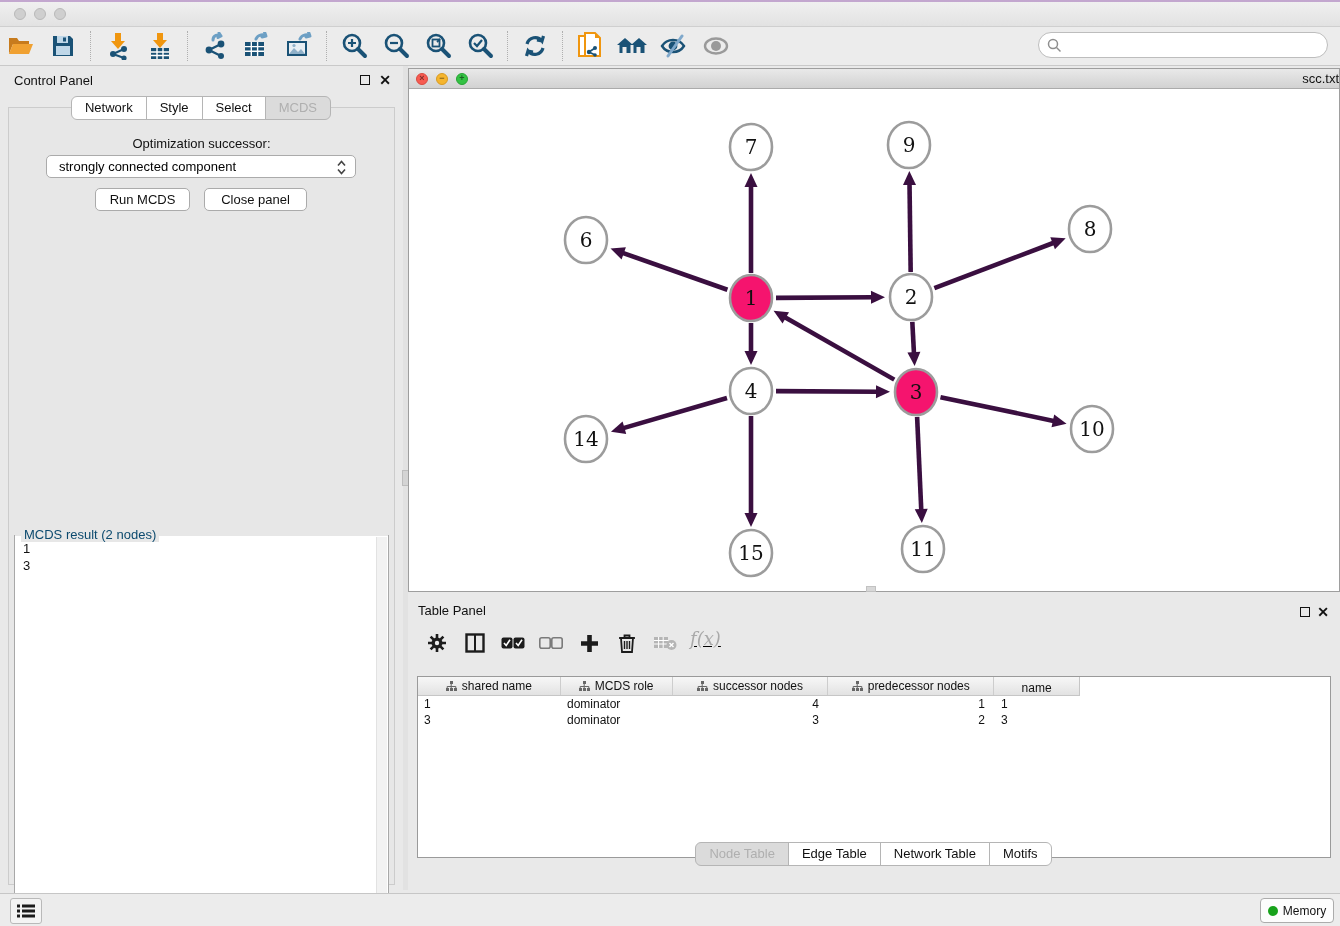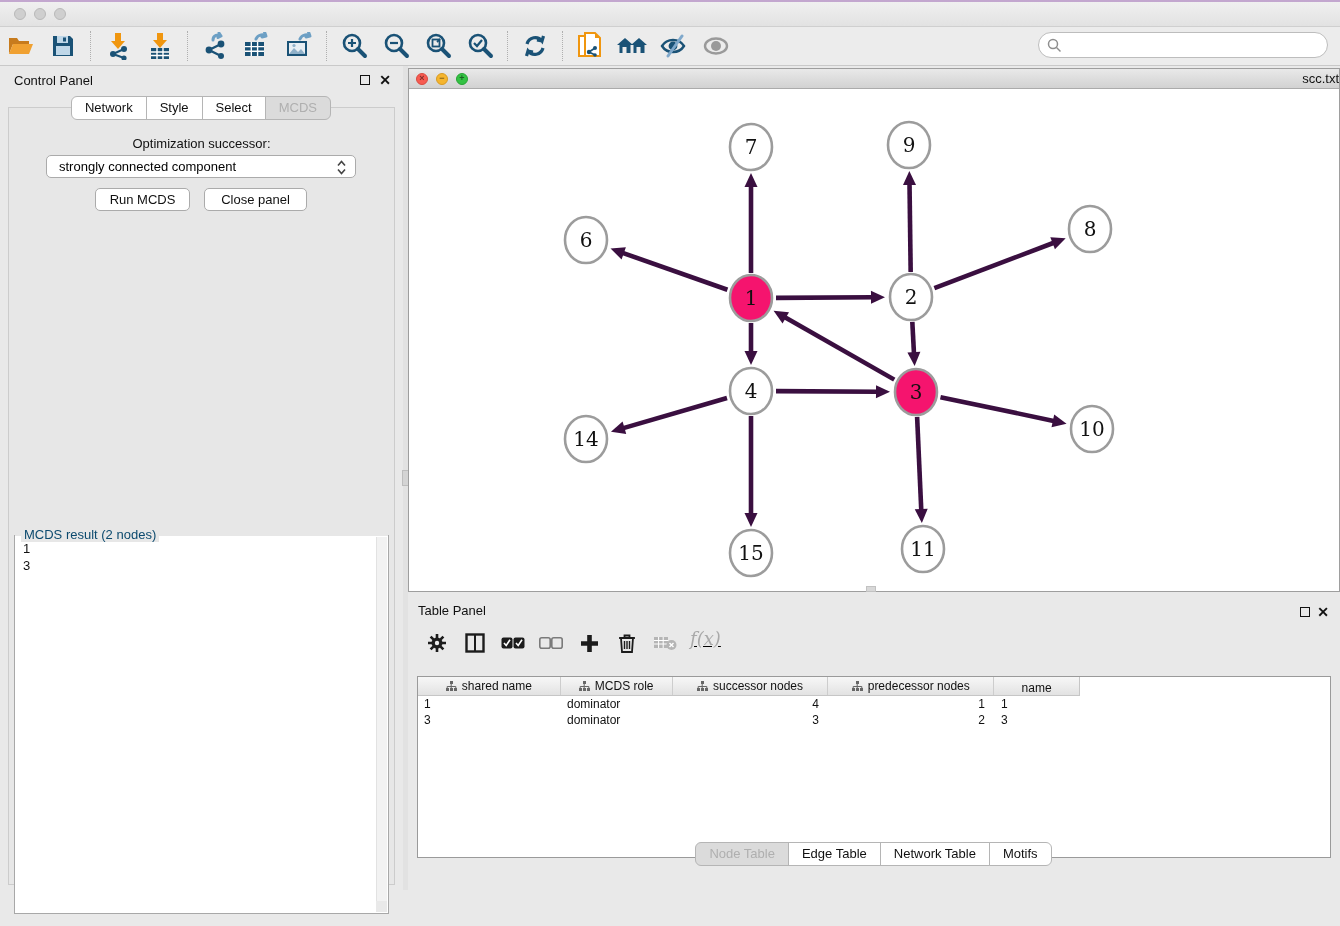--- a/index.html
+++ b/index.html
@@ -483,14 +483,32 @@
     <div id="tbl-tabs-row">
       <div id="bottom-tabs" class="seg-tabs">
           <div class="seg active">Node Table</div>
           <div class="seg">Edge Table</div>
           <div class="seg">Network Table</div>
           <div class="seg">Motifs</div>
         </div>
     </div>
   </div>
 
+  <div id="statusbar" class="abs">
+    <div id="list-btn">
+      <svg width="18" height="14" viewBox="0 0 18 14">
+          <g fill="#1C1C1C">
+            <rect x="0" y="0.5" width="3" height="3"></rect>
+            <rect x="5" y="0.5" width="13" height="3"></rect>
+            <rect x="0" y="5.5" width="3" height="3"></rect>
+            <rect x="5" y="5.5" width="13" height="3"></rect>
+            <rect x="0" y="10.5" width="3" height="3"></rect>
+            <rect x="5" y="10.5" width="13" height="3"></rect>
+          </g>
+        </svg>
+    </div>
+    <div id="memory-btn">
+      <span id="memory-dot"></span>
+      <span>Memory</span>
+    </div>
+  </div>
 
 </div>
 
 </body></html>

